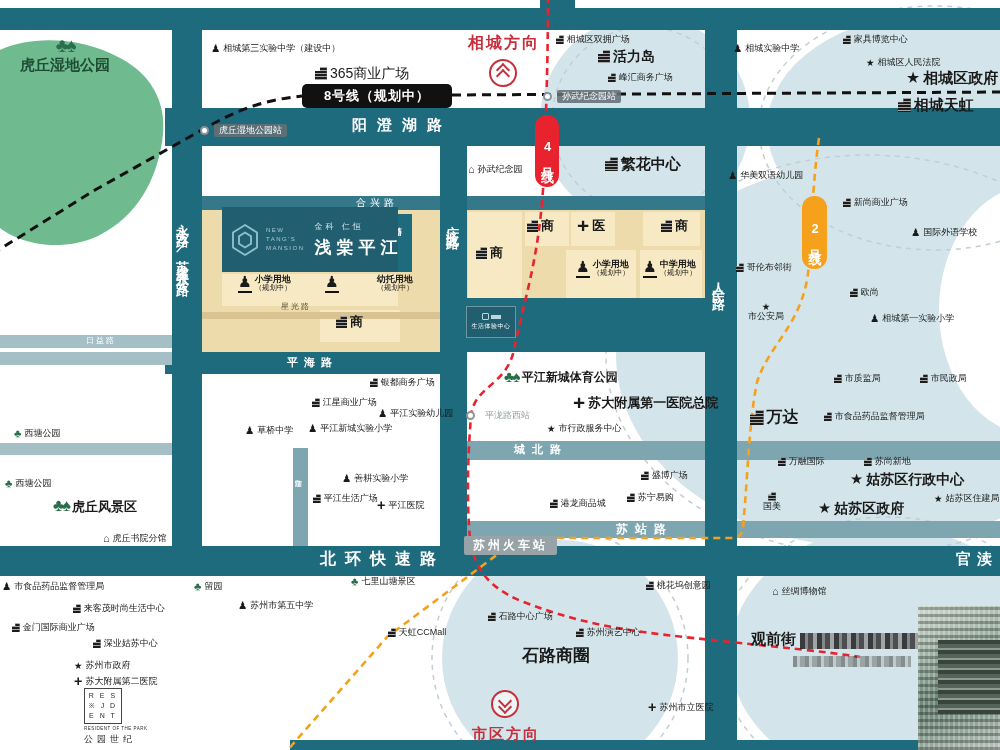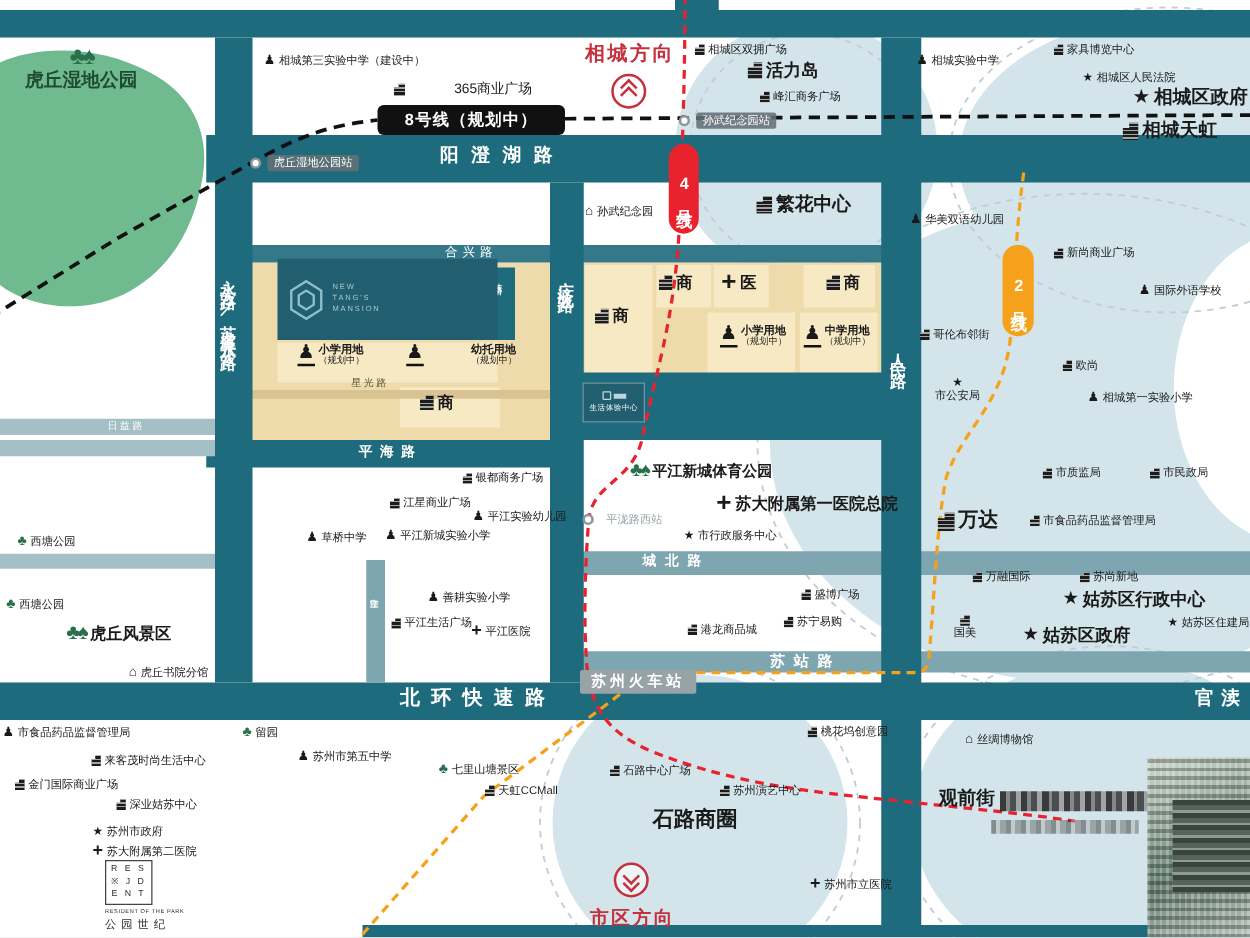--- a/index.html
+++ b/index.html
@@ -182,20 +182,24 @@
   <div class="card">
     <svg class="hex" width="30" height="36" viewBox="0 0 40 44">
       <polygon points="20,2 36,12 36,32 20,42 4,32 4,12" fill="none" stroke="#8fc0ca" stroke-width="2.5"></polygon>
       <polygon points="20,12 28,17 28,27 20,32 12,27 12,17" fill="none" stroke="#8fc0ca" stroke-width="2.5"></polygon>
     </svg>
     <div class="en">
       <span>NEW</span>
       <span>TANG'S</span>
       <span>MANSION</span>
     </div>
+    <div class="cnw">
+      <div class="brands">金科  仁恒</div>
+      <div class="pname">浅棠平江</div>
+    </div>
   </div>
 
   <div class="expbox">
     <div class="exp-row">
         <i></i>
         <b></b>
       </div>
     <div class="exp-label">生活体验中心</div>
   </div>
 
@@ -215,21 +219,21 @@
         <span class="ptxt">
           <span>虎丘湿地公园</span>
         </span>
       </div>
       <div class="poi" style="left: 211px; top: 44px; font-size: 9px;">
         <span class="ic ic-school"></span>
         <span class="ptxt">
           <span>相城第三实验中学（建设中）</span>
         </span>
       </div>
-      <div class="poi" style="left: 315px; top: 66px; font-size: 11px; gap: 36px;">
+      <div class="poi" style="left: 315px; top: 66px; font-size: 14px;">
         <span class="ic ic-building"></span>
         <span class="ptxt">
           <span>365商业广场</span>
         </span>
       </div>
       <div class="poi" style="left: 556px; top: 35px; font-size: 9px;">
         <span class="ic ic-building"></span>
         <span class="ptxt">
           <span>相城区双拥广场</span>
         </span>
@@ -555,21 +559,21 @@
         <span class="ptxt">
           <span>虎丘书院分馆</span>
         </span>
       </div>
       <div class="poi" style="left: 194px; top: 581px; font-size: 9px;">
         <span class="ic ic-tree"></span>
         <span class="ptxt">
           <span>留园</span>
         </span>
       </div>
-      <div class="poi" style="left: 351px; top: 576px; font-size: 9px; margin-top: 34px;">
+      <div class="poi" style="left: 351px; top: 576px; font-size: 9px;">
         <span class="ic ic-tree"></span>
         <span class="ptxt">
           <span>七里山塘景区</span>
         </span>
       </div>
       <div class="poi" style="left: 238px; top: 601px; font-size: 9px;">
         <span class="ic ic-school"></span>
         <span class="ptxt">
           <span>苏州市第五中学</span>
         </span>

